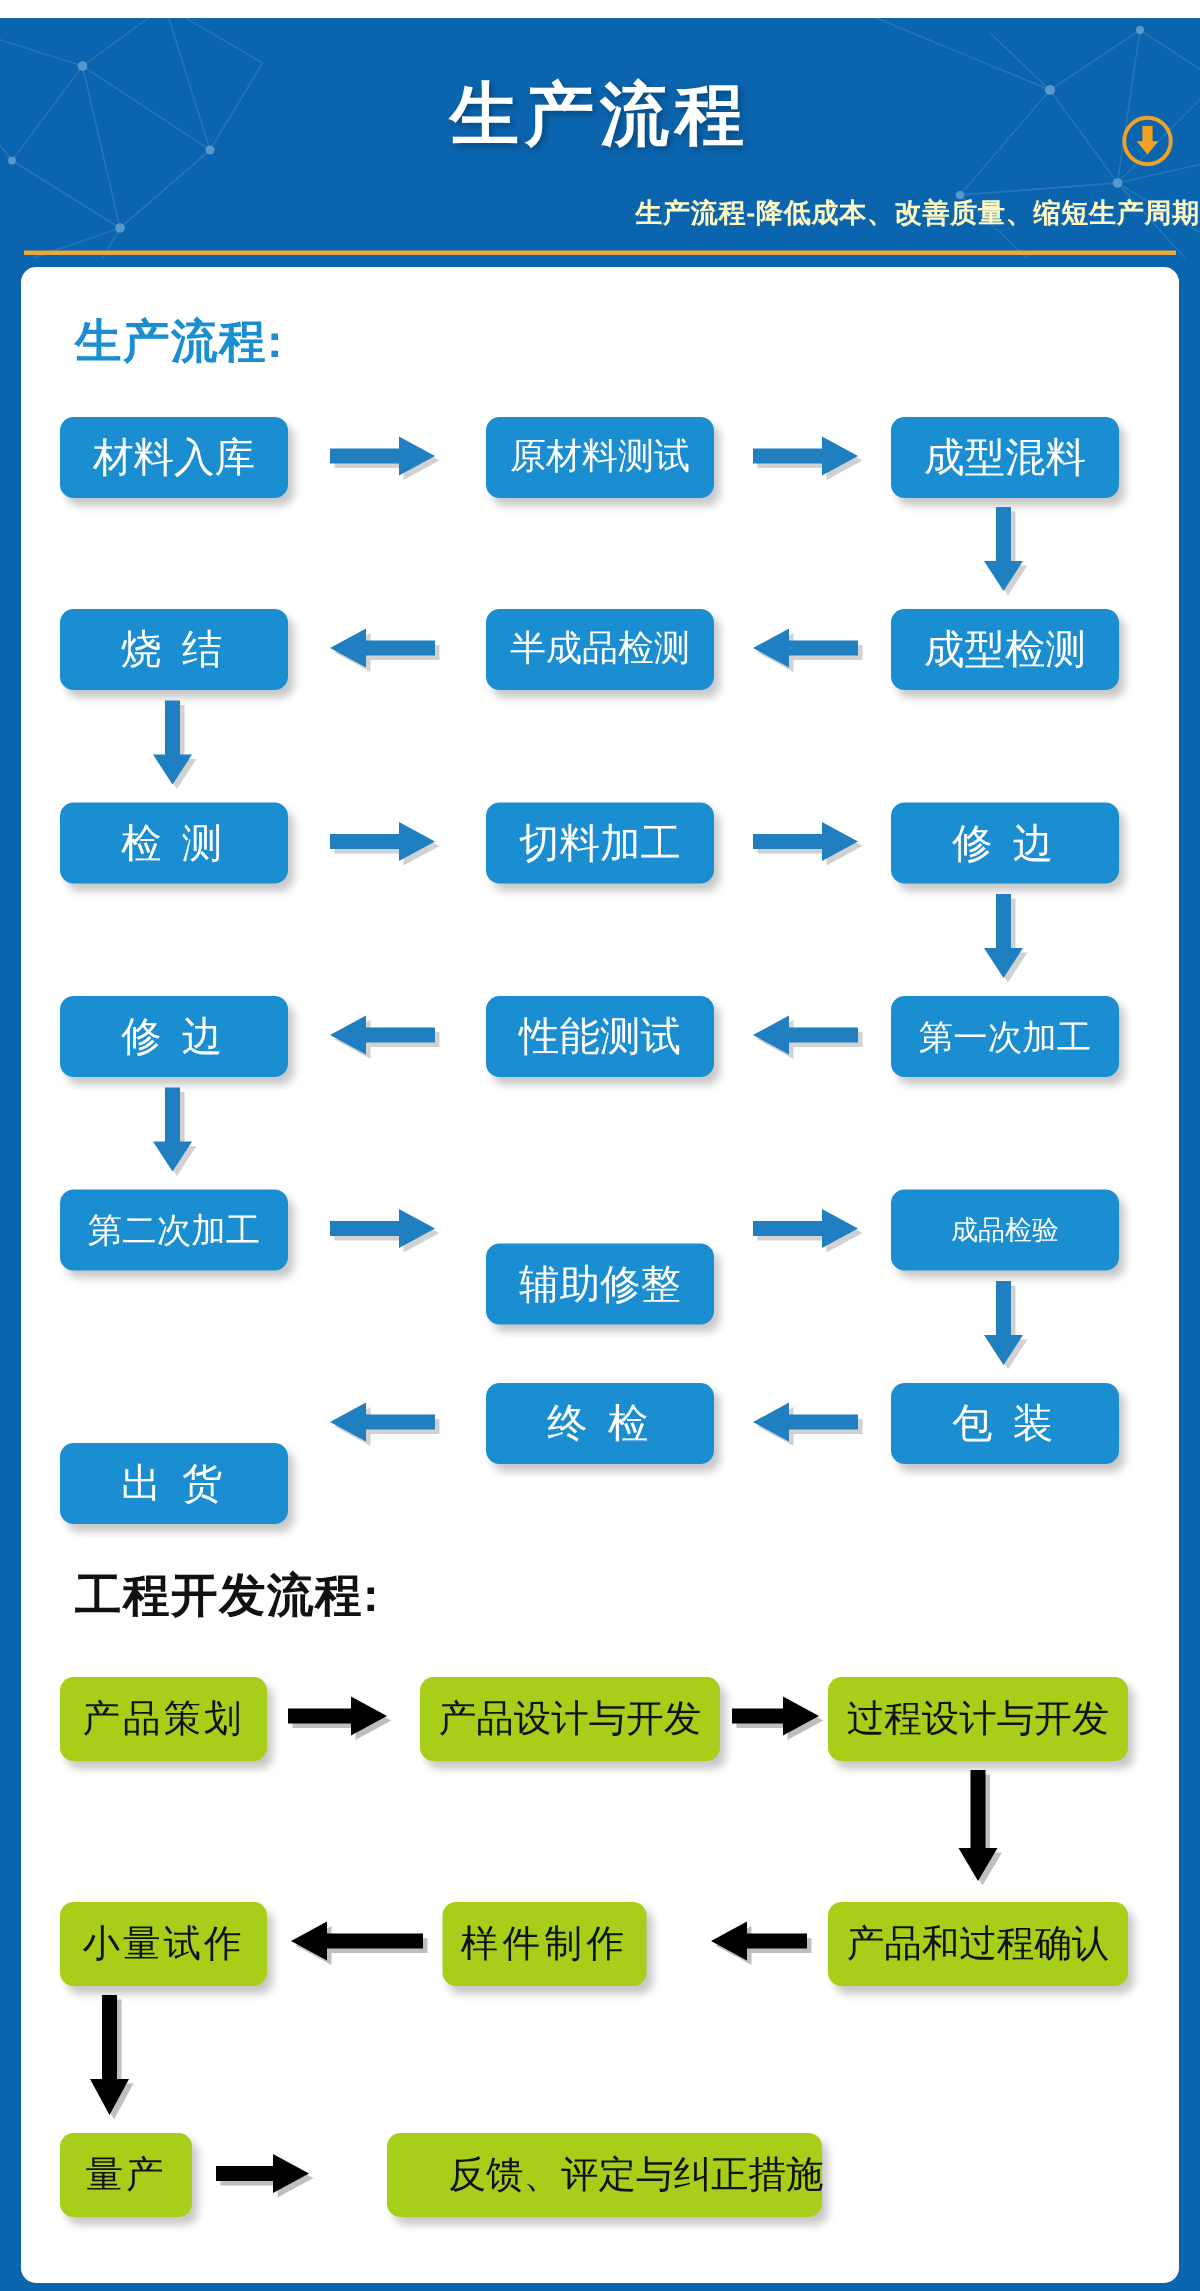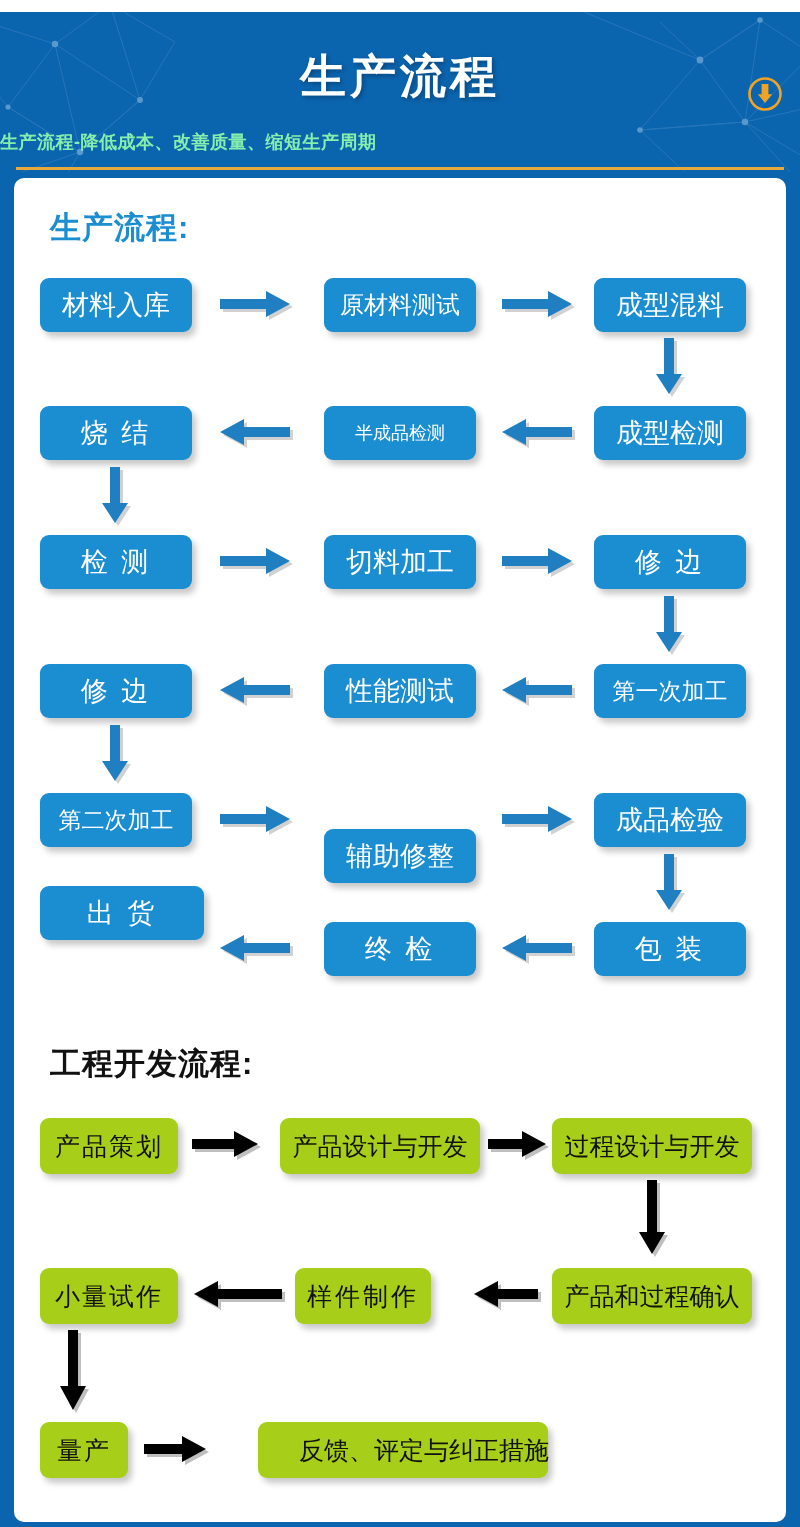--- a/index.html
+++ b/index.html
@@ -17,22 +17,22 @@
 
   
   .header{position:absolute;left:0;top:12px;width:800px;height:160px;background:#0b64ae;overflow:hidden;}
   .net{position:absolute;left:0;top:0;width:800px;height:160px;}
   .header-title{
     position:absolute;left:0;top:34px;width:800px;text-align:center;
     color:#ffffff;font-size:46px;font-weight:bold;letter-spacing:4px;
     text-shadow:2px 2px 4px rgba(0,0,0,0.28);
   }
   .header-sub{
-    position:absolute;left:0;top:118px;width:800px;text-align:left;
-    color:#86efac;font-size:18px;font-weight:bold;letter-spacing:0.5px;
+    position:absolute;left:0;top:118px;width:800px;text-align:right;
+    color:#fef9c3;font-size:18px;font-weight:bold;letter-spacing:0.5px;
   }
   .dl-icon{position:absolute;left:747px;top:64px;width:36px;height:36px;}
 
   .gold-rule{position:absolute;left:16px;top:167px;width:768px;height:3px;background:#e8a83a;}
 
   
   .card{
     position:absolute;left:14px;top:178px;width:772px;height:1344px;
     background:#ffffff;border-radius:10px;
   }
@@ -128,21 +128,21 @@
       <span style="font-size:24px;">原材料测试</span>
     </div>
     <div class="fbox blue" style="left:580px;top:100px;width:152px;height:54px;">
       <span style="font-size:27px;">成型混料</span>
     </div>
 
     <div class="fbox blue" style="left:580px;top:228px;width:152px;height:54px;">
       <span style="font-size:27px;">成型检测</span>
     </div>
     <div class="fbox blue" style="left:310px;top:228px;width:152px;height:54px;">
-      <span style="font-size:18px;">半成品检测</span>
+      <span style="font-size:24px;">半成品检测</span>
     </div>
     <div class="fbox blue" style="left:26px;top:357px;width:152px;height:54px;">
       <span style="font-size:27px;letter-spacing:3px;">检  测</span>
     </div>
 
     <div class="fbox blue" style="left:26px;top:228px;width:152px;height:54px;">
       <span style="font-size:27px;letter-spacing:3px;">烧  结</span>
     </div>
     <div class="fbox blue" style="left:310px;top:357px;width:152px;height:54px;">
       <span style="font-size:27px;">切料加工</span>
@@ -161,30 +161,30 @@
       <span style="font-size:27px;letter-spacing:3px;">修  边</span>
     </div>
 
     <div class="fbox blue" style="left:26px;top:615px;width:152px;height:54px;">
       <span style="font-size:23px;">第二次加工</span>
     </div>
     <div class="fbox blue" style="left:310px;top:615px;width:152px;height:54px;margin-top:36px;">
       <span style="font-size:27px;">辅助修整</span>
     </div>
     <div class="fbox blue" style="left:580px;top:615px;width:152px;height:54px;">
-      <span style="font-size:27px;">成品检验</span>
+      <span style="font-size:18px;">成品检验</span>
     </div>
 
     <div class="fbox blue" style="left:310px;top:744px;width:152px;height:54px;">
       <span style="font-size:27px;letter-spacing:3px;">终  检</span>
     </div>
     <div class="fbox blue" style="left:580px;top:744px;width:152px;height:54px;">
       <span style="font-size:27px;letter-spacing:3px;">包  装</span>
     </div>
-    <div class="fbox blue" style="left:26px;top:708px;width:164px;height:54px;align-items:center;">
+    <div class="fbox blue" style="left:26px;top:784px;width:152px;height:54px;align-items:center;">
       <span style="font-size:27px;letter-spacing:3px;">出  货</span>
     </div>
 
     <div class="arrow" style="left:206px;top:113px;">
       <svg width="78" height="30" viewBox="0 0 78 30">
         <g transform="translate(3,3)">
             <path d="M0 8 L46 8 L46 0 L70 13 L46 26 L46 18 L0 18 Z" fill="#000" opacity="0.18"></path>
           </g>
         <path d="M0 8 L46 8 L46 0 L70 13 L46 26 L46 18 L0 18 Z" fill="#1f7fc0"></path>
       </svg>

